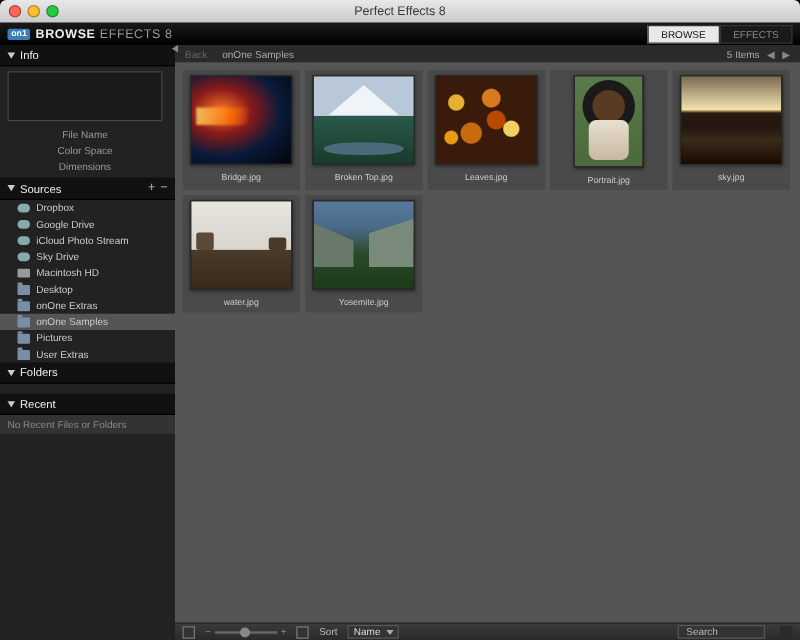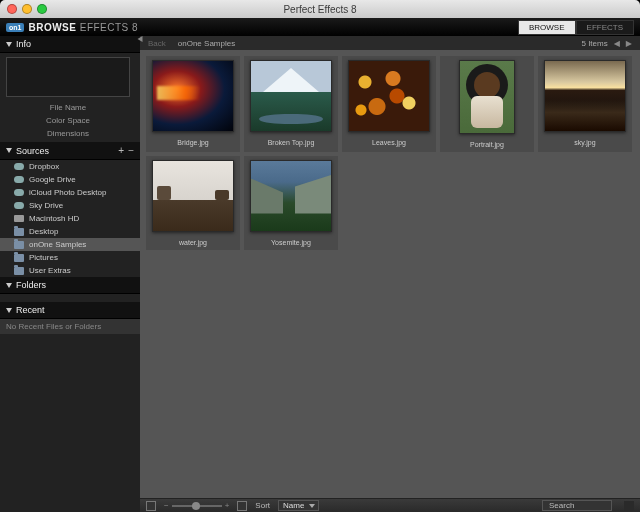--- a/index.html
+++ b/index.html
@@ -140,33 +140,37 @@
         <div class="src-item">
           <span class="cloud-ico"></span>
           <span>Dropbox</span>
         </div>
         <div class="src-item">
           <span class="cloud-ico"></span>
           <span>Google Drive</span>
         </div>
         <div class="src-item">
           <span class="cloud-ico"></span>
-          <span>iCloud Photo Desktop</span>
+          <span>iCloud Photo Stream</span>
         </div>
         <div class="src-item">
           <span class="cloud-ico"></span>
           <span>Sky Drive</span>
         </div>
         <div class="src-item">
           <span class="drive-ico"></span>
           <span>Macintosh HD</span>
         </div>
         <div class="src-item">
           <span class="folder-ico"></span>
           <span>Desktop</span>
+        </div>
+        <div class="src-item">
+          <span class="folder-ico"></span>
+          <span>onOne Extras</span>
         </div>
         <div class="src-item sel">
           <span class="folder-ico"></span>
           <span>onOne Samples</span>
         </div>
         <div class="src-item">
           <span class="folder-ico"></span>
           <span>Pictures</span>
         </div>
         <div class="src-item">

